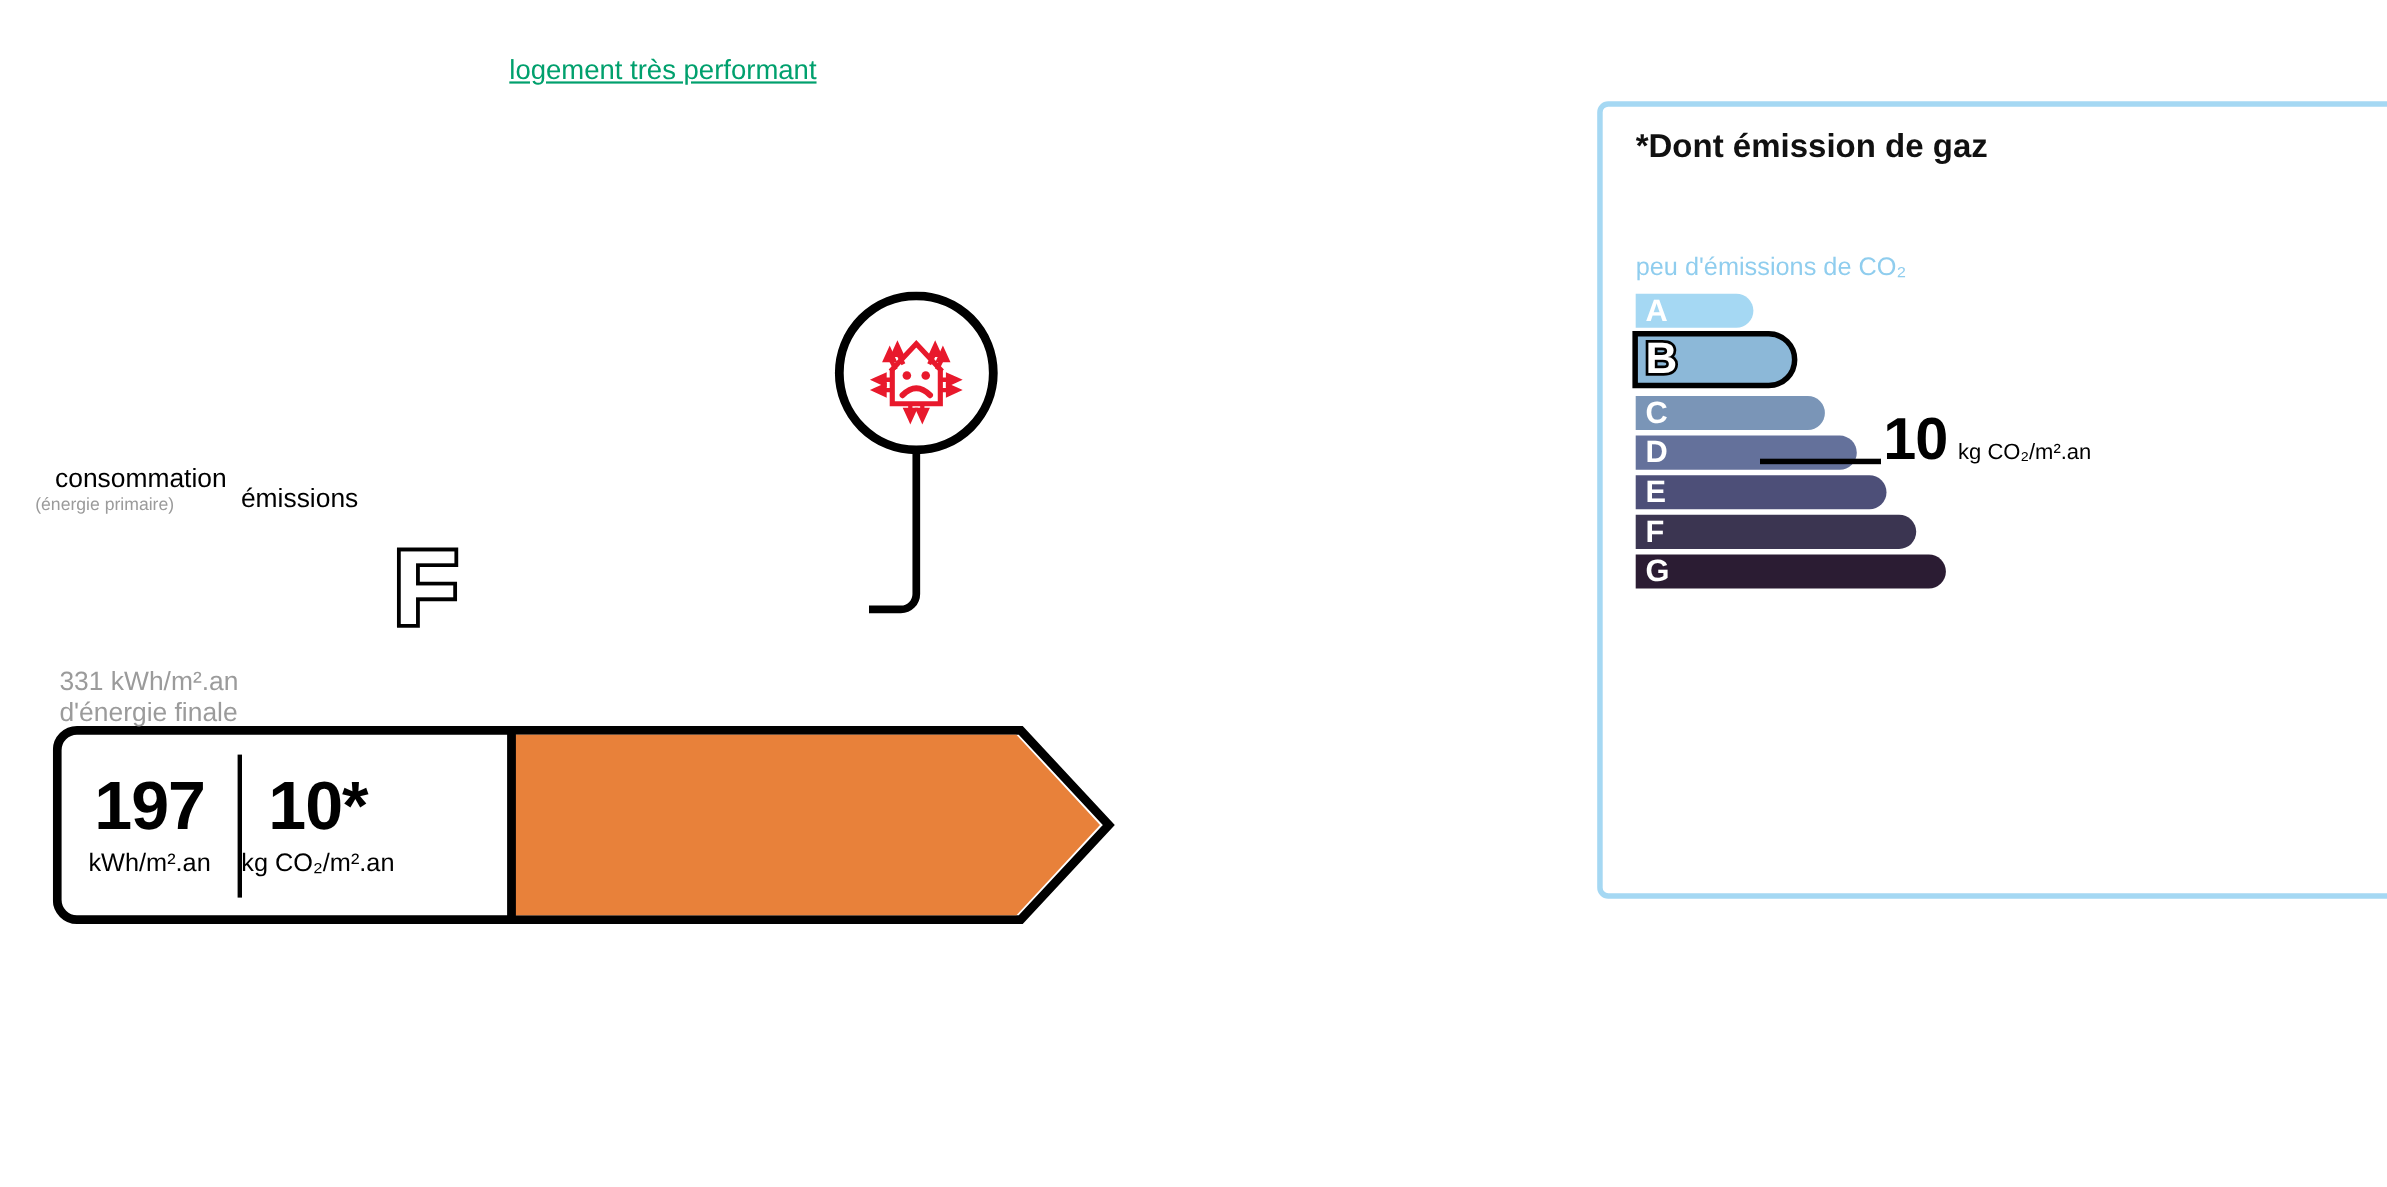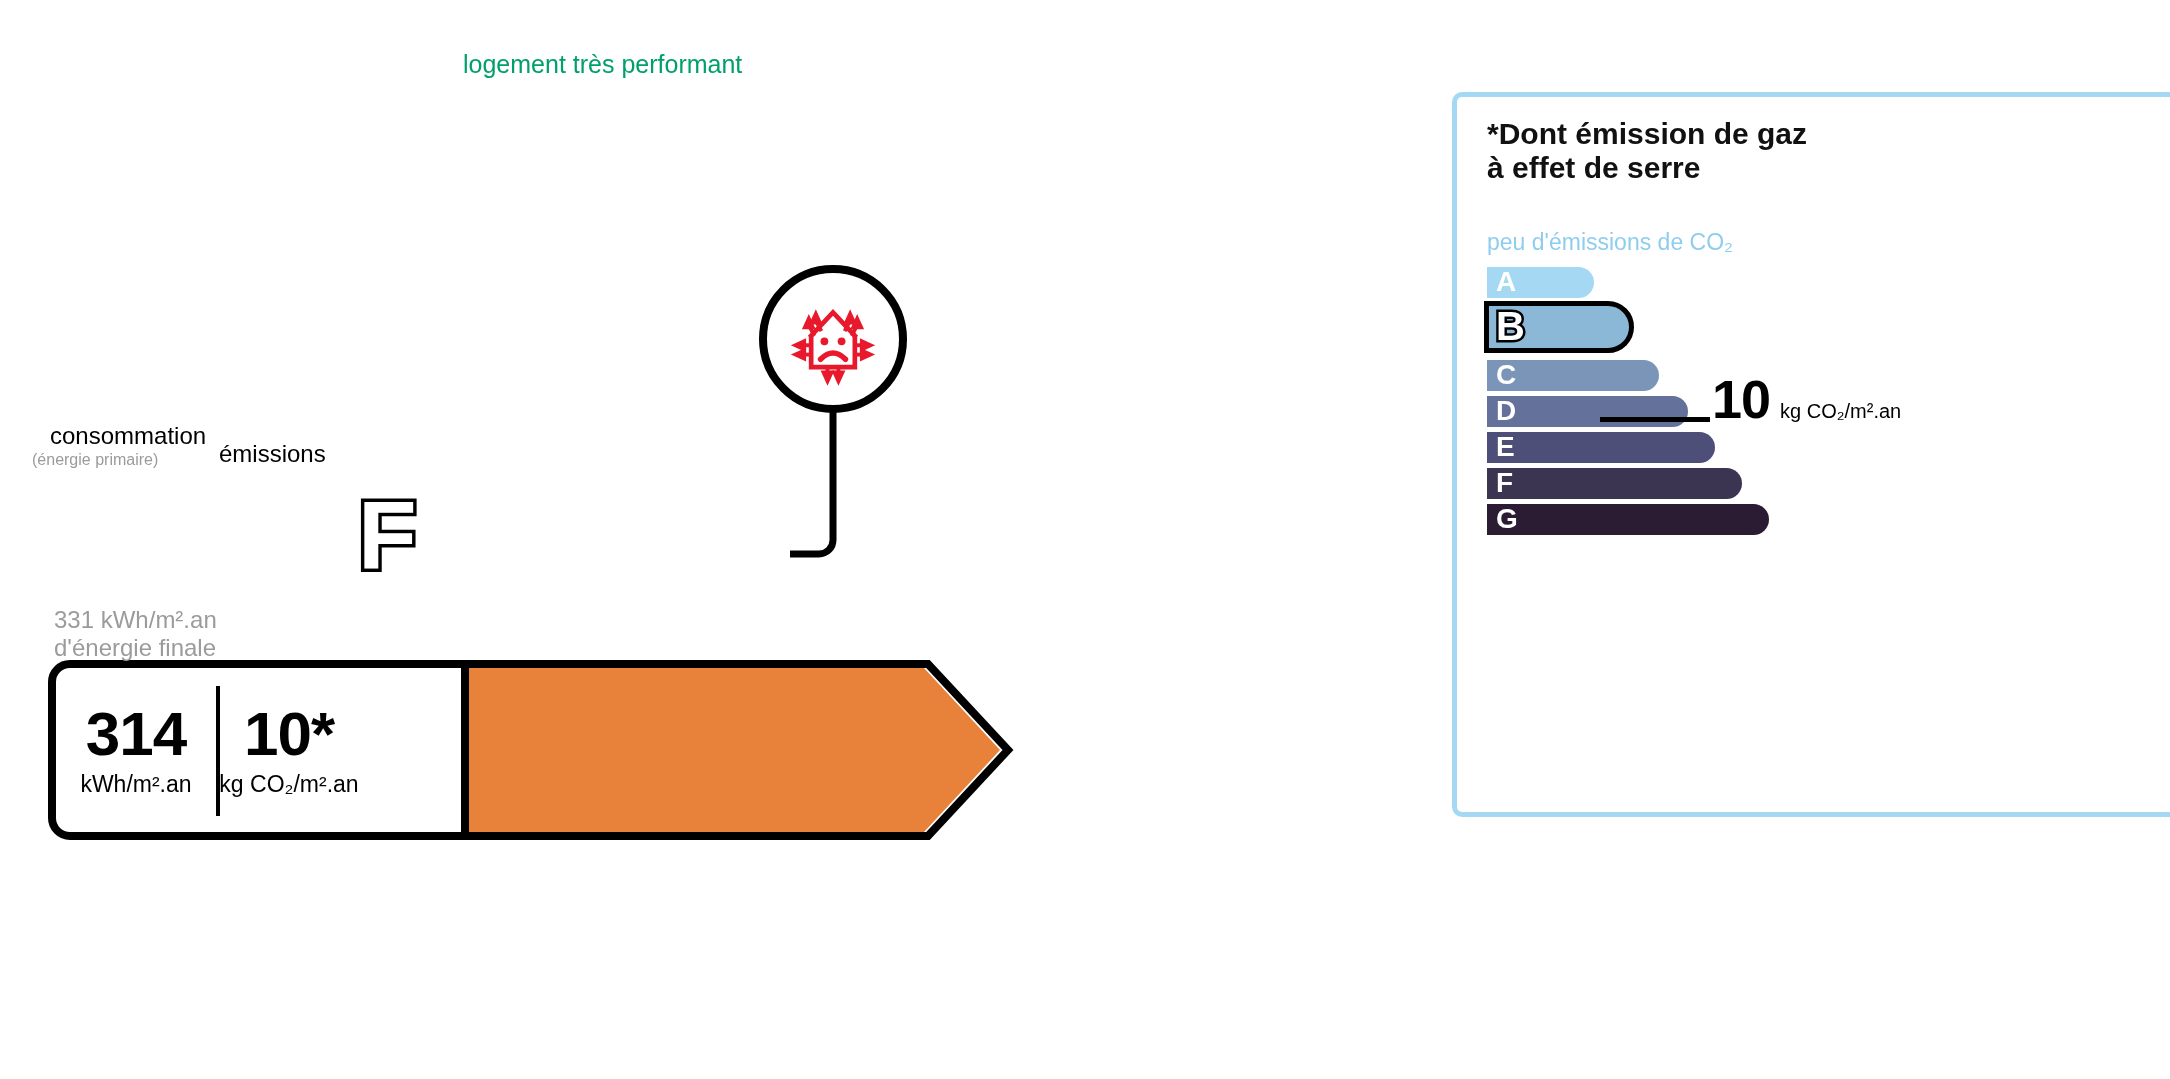--- a/index.html
+++ b/index.html
@@ -20,20 +20,21 @@
     left: 0; top: 0;
     width: 1270px; height: 1079px;
   }
 
   .top-caption {
     position: absolute;
     left: 463px; top: 50px;
     font-size: 25px;
     color: #00a06d;
     white-space: nowrap;
+    text-decoration: underline;
   }
   .bottom-caption {
     position: absolute;
     left: 463px; top: 958px;
     font-size: 25px;
     color: #d8232a;
     white-space: nowrap;
   }
 
   
@@ -319,21 +320,21 @@
     <div id="f-outline">
       <svg viewBox="0 0 1008 180" preserveAspectRatio="none">
         <path d="M 22 4 L 880 4 L 960 90 L 880 176 L 22 176
                  A 18 18 0 0 1 4 158 L 4 22 A 18 18 0 0 1 22 4 Z" fill="#ffffff" stroke="#000000" stroke-width="8"></path>
         <polygon points="417,8 876,8 952,90 876,172 417,172" fill="#e8813a"></polygon>
         <line x1="417" y1="4" x2="417" y2="176" stroke="#000000" stroke-width="8"></line>
       </svg>
     </div>
 
     <div class="value-cell" id="cell-consumption">
-      <span class="value-big">314</span>
+      <span class="value-big">197</span>
       <span class="value-unit">kWh/m².an</span>
     </div>
 
     <div id="cell-divider"></div>
 
     <div class="value-cell" id="cell-emissions">
       <span class="value-big">10*</span>
       <span class="value-unit">kg CO₂/m².an</span>
     </div>
   </div>
@@ -391,21 +392,20 @@
       </g>
     </svg>
   </div>
 
 </div>
 
 <div id="co2-panel">
 
   <div id="co2-title">
     <div>*Dont émission de gaz</div>
-    <div>à effet de serre</div>
   </div>
 
   <div id="co2-top-caption">peu d'émissions de CO₂</div>
 
   <div class="crow" style="top:170px; width:107px; background:#a5d8f3;">
     <span class="cletter">A</span>
   </div>
 
   <div id="crow-b-wrap" style="top:204px; width:150px;">
     <div id="crow-b-bg"></div>

